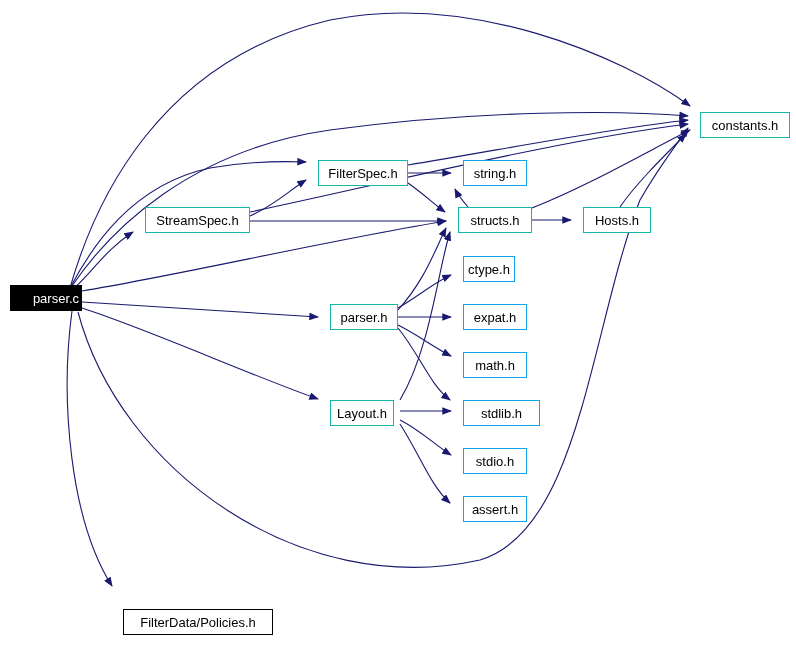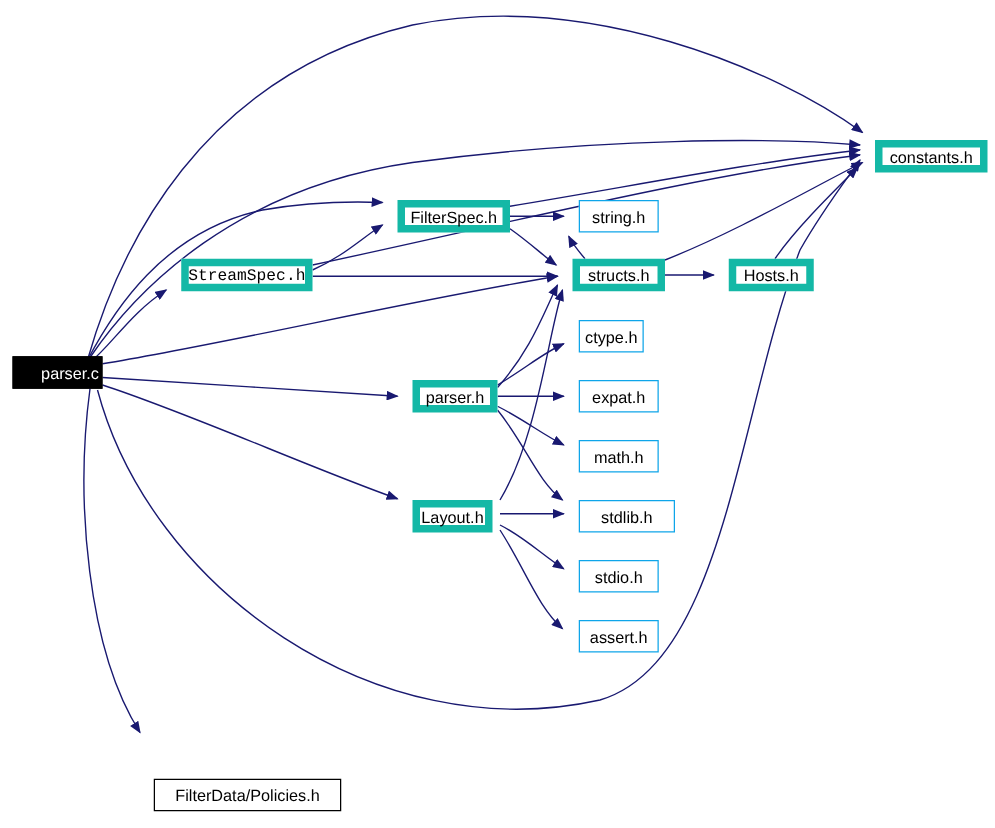--- a/index.html
+++ b/index.html
@@ -3,21 +3,21 @@
 <meta charset="utf-8">
 <style>
   html,body{margin:0;padding:0;background:#ffffff;}
   #canvas{position:relative;width:796px;height:662px;background:#ffffff;
           font-family:"Liberation Sans","DejaVu Sans",sans-serif;overflow:hidden;}
   svg#edges{position:absolute;left:0;top:0;width:796px;height:662px;}
   .node{position:absolute;box-sizing:border-box;display:flex;align-items:center;
         justify-content:center;font-size:13px;line-height:1;white-space:nowrap;
         background:#ffffff;}
   .node.root{background:#000000;color:#ffffff;border:1px solid #000000;}
-  .node.proj{border:6px solid #14b8a6;color:#000000;}
+  .node.proj{border:1px solid #14b8a6;color:#000000;}
   .node.sys{border:1px solid #0ea5e9;color:#000000;}
   .node.plain{border:1px solid #000000;color:#000000;}
 </style>
 </head>
 <body>
 
 <div id="canvas">
 
   <svg id="edges" viewBox="0 0 796 662" xmlns="http://www.w3.org/2000/svg">
     <defs>
@@ -80,28 +80,28 @@
       <path d="M400,411 C420,411 435,411 451,411"></path>
 
       <path d="M400,420 C420,430 435,445 451,455"></path>
 
       <path d="M400,424 C420,455 430,485 450,503"></path>
     </g>
   </svg>
 
   <div class="node root" style="left:10px;top:285px;width:72px;height:26px;padding-left:20px;">parser.c</div>
   <div class="node proj" style="left:318px;top:160px;width:90px;height:26px;">FilterSpec.h</div>
-  <div class="node proj" style="left:145px;top:207px;width:105px;height:26px;font-family:Liberation Mono, monospace;">StreamSpec.h</div>
+  <div class="node proj" style="left:145px;top:207px;width:105px;height:26px;">StreamSpec.h</div>
   <div class="node sys" style="left:463px;top:160px;width:64px;height:26px;">string.h</div>
   <div class="node proj" style="left:458px;top:207px;width:74px;height:26px;">structs.h</div>
   <div class="node proj" style="left:583px;top:207px;width:68px;height:26px;">Hosts.h</div>
   <div class="node proj" style="left:700px;top:112px;width:90px;height:26px;">constants.h</div>
   <div class="node sys" style="left:463px;top:256px;width:52px;height:26px;">ctype.h</div>
   <div class="node proj" style="left:330px;top:304px;width:68px;height:26px;">parser.h</div>
   <div class="node sys" style="left:463px;top:304px;width:64px;height:26px;">expat.h</div>
   <div class="node sys" style="left:463px;top:352px;width:64px;height:26px;">math.h</div>
   <div class="node proj" style="left:330px;top:400px;width:64px;height:26px;text-align:center;">Layout.h</div>
   <div class="node sys" style="left:463px;top:400px;width:77px;height:26px;">stdlib.h</div>
   <div class="node sys" style="left:463px;top:448px;width:64px;height:26px;">stdio.h</div>
   <div class="node sys" style="left:463px;top:496px;width:64px;height:26px;">assert.h</div>
-  <div class="node plain" style="left:123px;top:623px;width:150px;height:26px;">FilterData/Policies.h</div>
+  <div class="node plain" style="left:123px;top:609px;width:150px;height:26px;">FilterData/Policies.h</div>
 
 </div>
 
 </body></html>

